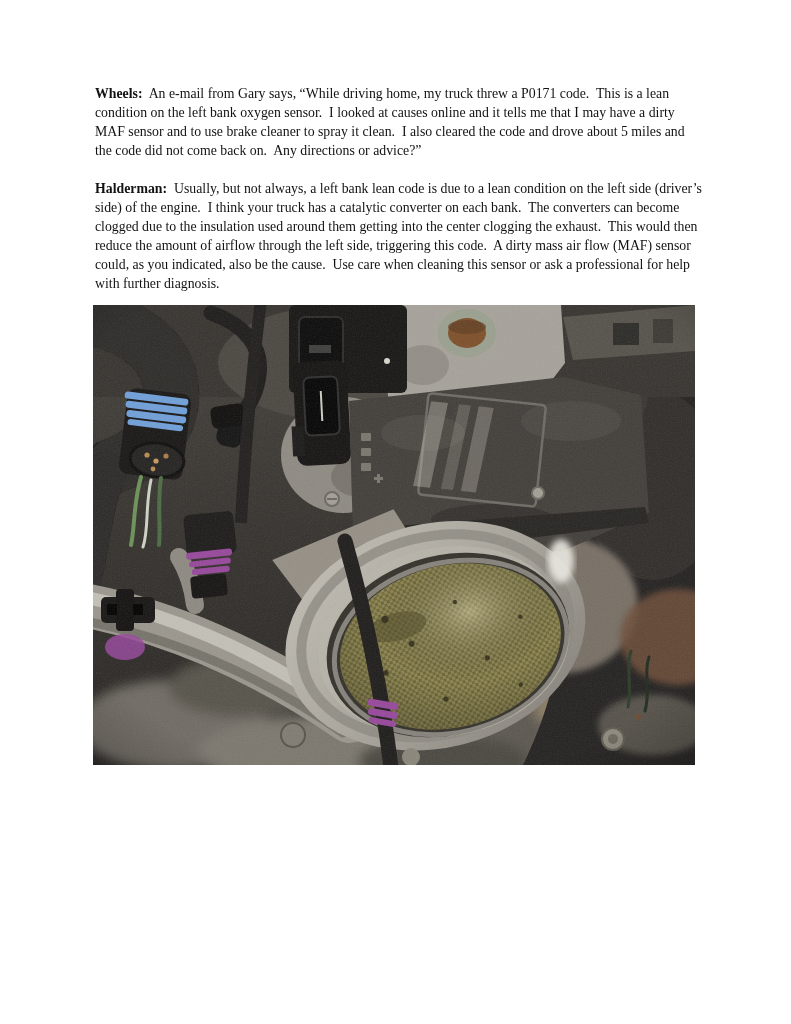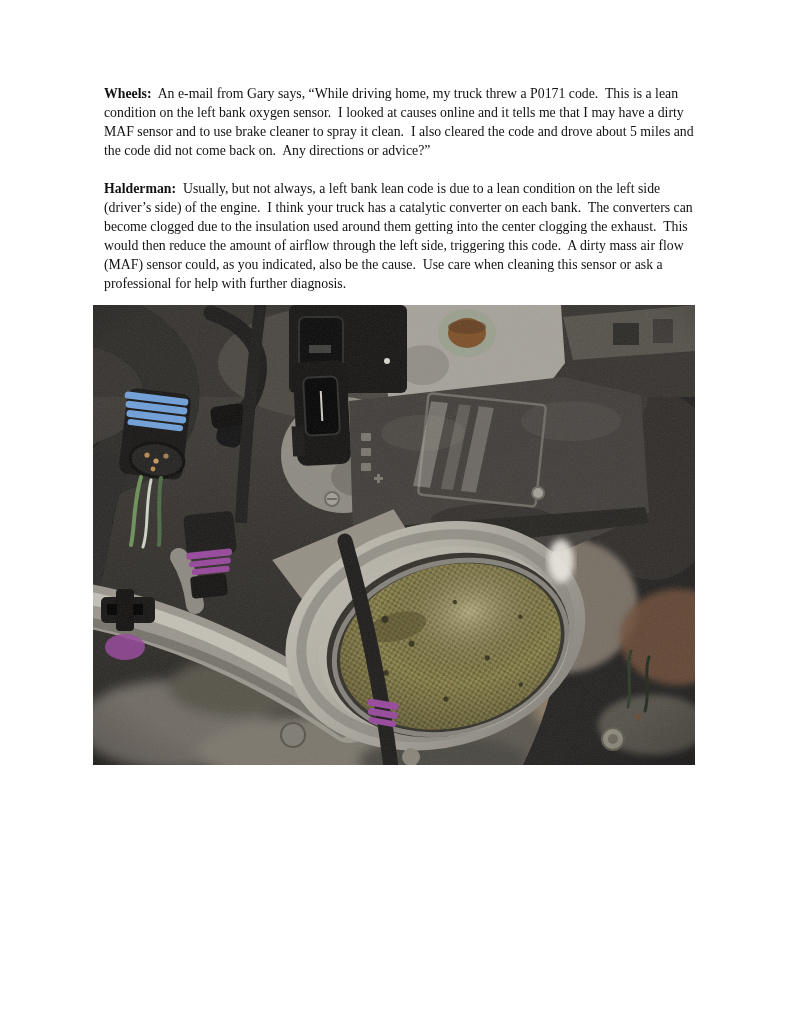--- a/index.html
+++ b/index.html
@@ -1,19 +1,19 @@
 <!DOCTYPE html>
 <html><head>
 <meta charset="utf-8">
 <style>
   html,body{margin:0;padding:0;background:#ffffff;}
   body{width:791px;height:1024px;overflow:hidden;font-family:"Liberation Serif",serif;}
   .page{position:relative;width:791px;height:1024px;background:#ffffff;}
   .content{position:absolute;left:90px;top:84px;width:613px;color:#121212;}
-  p.qa{margin:0 0 19px 14px;font-size:13.8px;line-height:19px;white-space:pre-wrap;text-align:left;}
+  p.qa{margin:0 0 19px 5px;font-size:13.8px;line-height:19px;white-space:pre-wrap;text-align:left;}
   p.qa strong{font-weight:bold;}
   figure.photo{position:absolute;left:93px;top:305px;width:602px;height:460px;margin:0;overflow:hidden;background:#35322e;}
   figure.photo svg{display:block;width:602px;height:460px;}
 </style>
 </head>
 <body>
 
 <div class="page">
 
   <div class="content">

